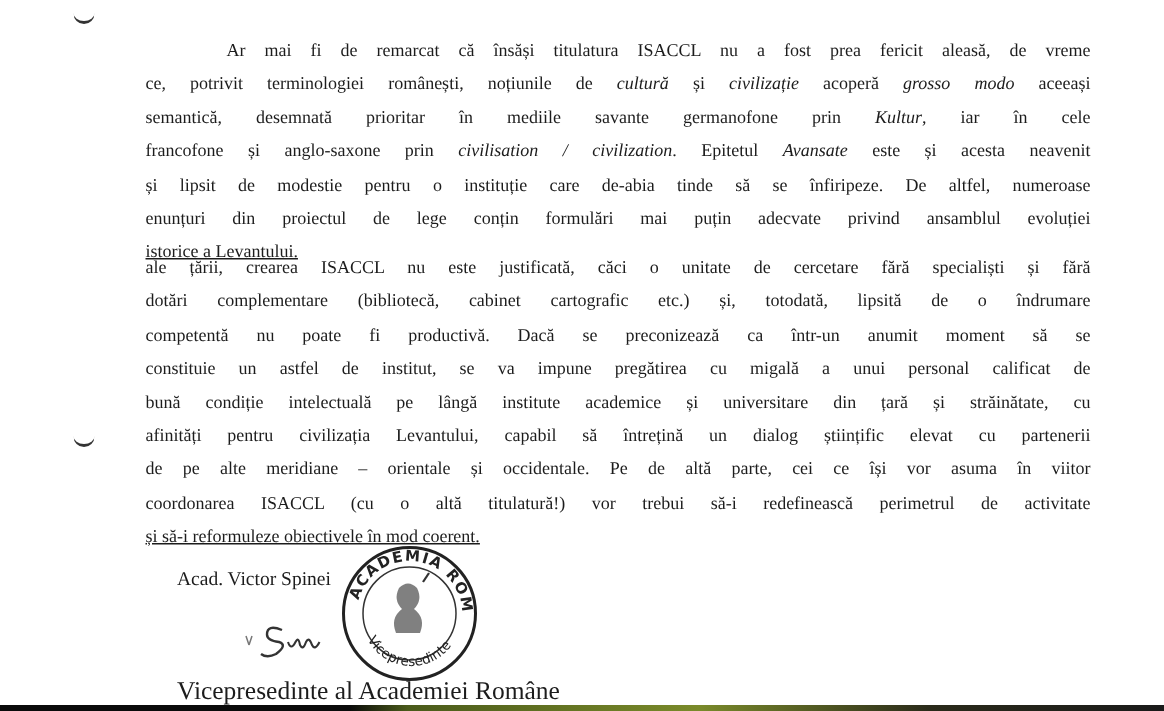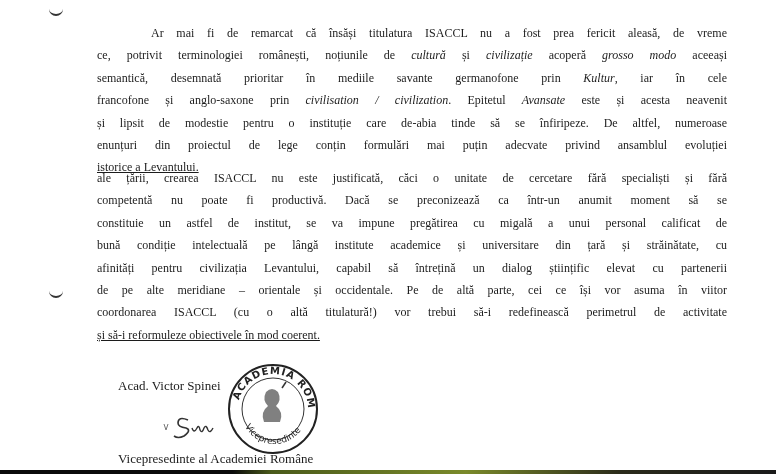--- a/index.html
+++ b/index.html
@@ -19,21 +19,21 @@
   .para .line.last { text-align-last:left;text-decoration:underline; }
   .para .line.indent { padding-left:54px; }
   #p1 { top:6px; }
   #p2 { top:151px; }
   em { font-style:italic; }
   .margin-mark {
     position:absolute; width:14px; height:6px;
     border-bottom:2px solid #333; border-radius:0 0 10px 10px;
   }
   .sig-name { position:absolute; left:118px; top:378px; font-size:13px; }
-  .sig-title { position:absolute; left:118px; top:451px; font-size:13px; }
+  .sig-title { position:absolute; left:118px; top:451px; font-size:17px; }
   .signature { position:absolute; left:158px; top:410px; }
   .seal { position:absolute; left:226px; top:362px; }
   .bottom-strip {
     position:absolute; left:0; top:470px; width:776px; height:4px;
     background: linear-gradient(90deg, #0a0a0a 0%, #0a0a0a 30%, #4a5a1a 35%, #7a8a2a 60%, #2a2a1a 80%, #1a1a1a 100%);
   }
 </style>
 </head>
 <body>
 
@@ -47,20 +47,21 @@
     <span class="line" id="p1l1">ce, potrivit terminologiei românești, noțiunile de <em>cultură</em> și <em>civilizație</em> acoperă <em>grosso modo</em> aceeași</span>
     <span class="line" id="p1l2">semantică, desemnată prioritar în mediile savante germanofone prin <em>Kultur</em>, iar în cele</span>
     <span class="line" id="p1l3">francofone și anglo-saxone prin <em>civilisation / civilization</em>. Epitetul <em>Avansate</em> este și acesta neavenit</span>
     <span class="line">și lipsit de modestie pentru o instituție care de-abia tinde să se înfiripeze. De altfel, numeroase</span>
     <span class="line">enunțuri din proiectul de lege conțin formulări mai puțin adecvate privind ansamblul evoluției</span>
     <span class="line last">istorice a Levantului.</span>
   </div>
 
   <div class="para" id="p2">
     <span class="line">ale țării, crearea ISACCL nu este justificată, căci o unitate de cercetare fără specialiști și fără</span>
+    <span class="line">dotări complementare (bibliotecă, cabinet cartografic etc.) și, totodată, lipsită de o îndrumare</span>
     <span class="line">competentă nu poate fi productivă. Dacă se preconizează ca într-un anumit moment să se</span>
     <span class="line">constituie un astfel de institut, se va impune pregătirea cu migală a unui personal calificat de</span>
     <span class="line">bună condiție intelectuală pe lângă institute academice și universitare din țară și străinătate, cu</span>
     <span class="line">afinități pentru civilizația Levantului, capabil să întrețină un dialog științific elevat cu partenerii</span>
     <span class="line">de pe alte meridiane – orientale și occidentale. Pe de altă parte, cei ce își vor asuma în viitor</span>
     <span class="line">coordonarea ISACCL (cu o altă titulatură!) vor trebui să-i redefinească perimetrul de activitate</span>
     <span class="line last">și să-i reformuleze obiectivele în mod coerent.</span>
   </div>
 
   <div class="sig-name">Acad. Victor Spinei</div>

